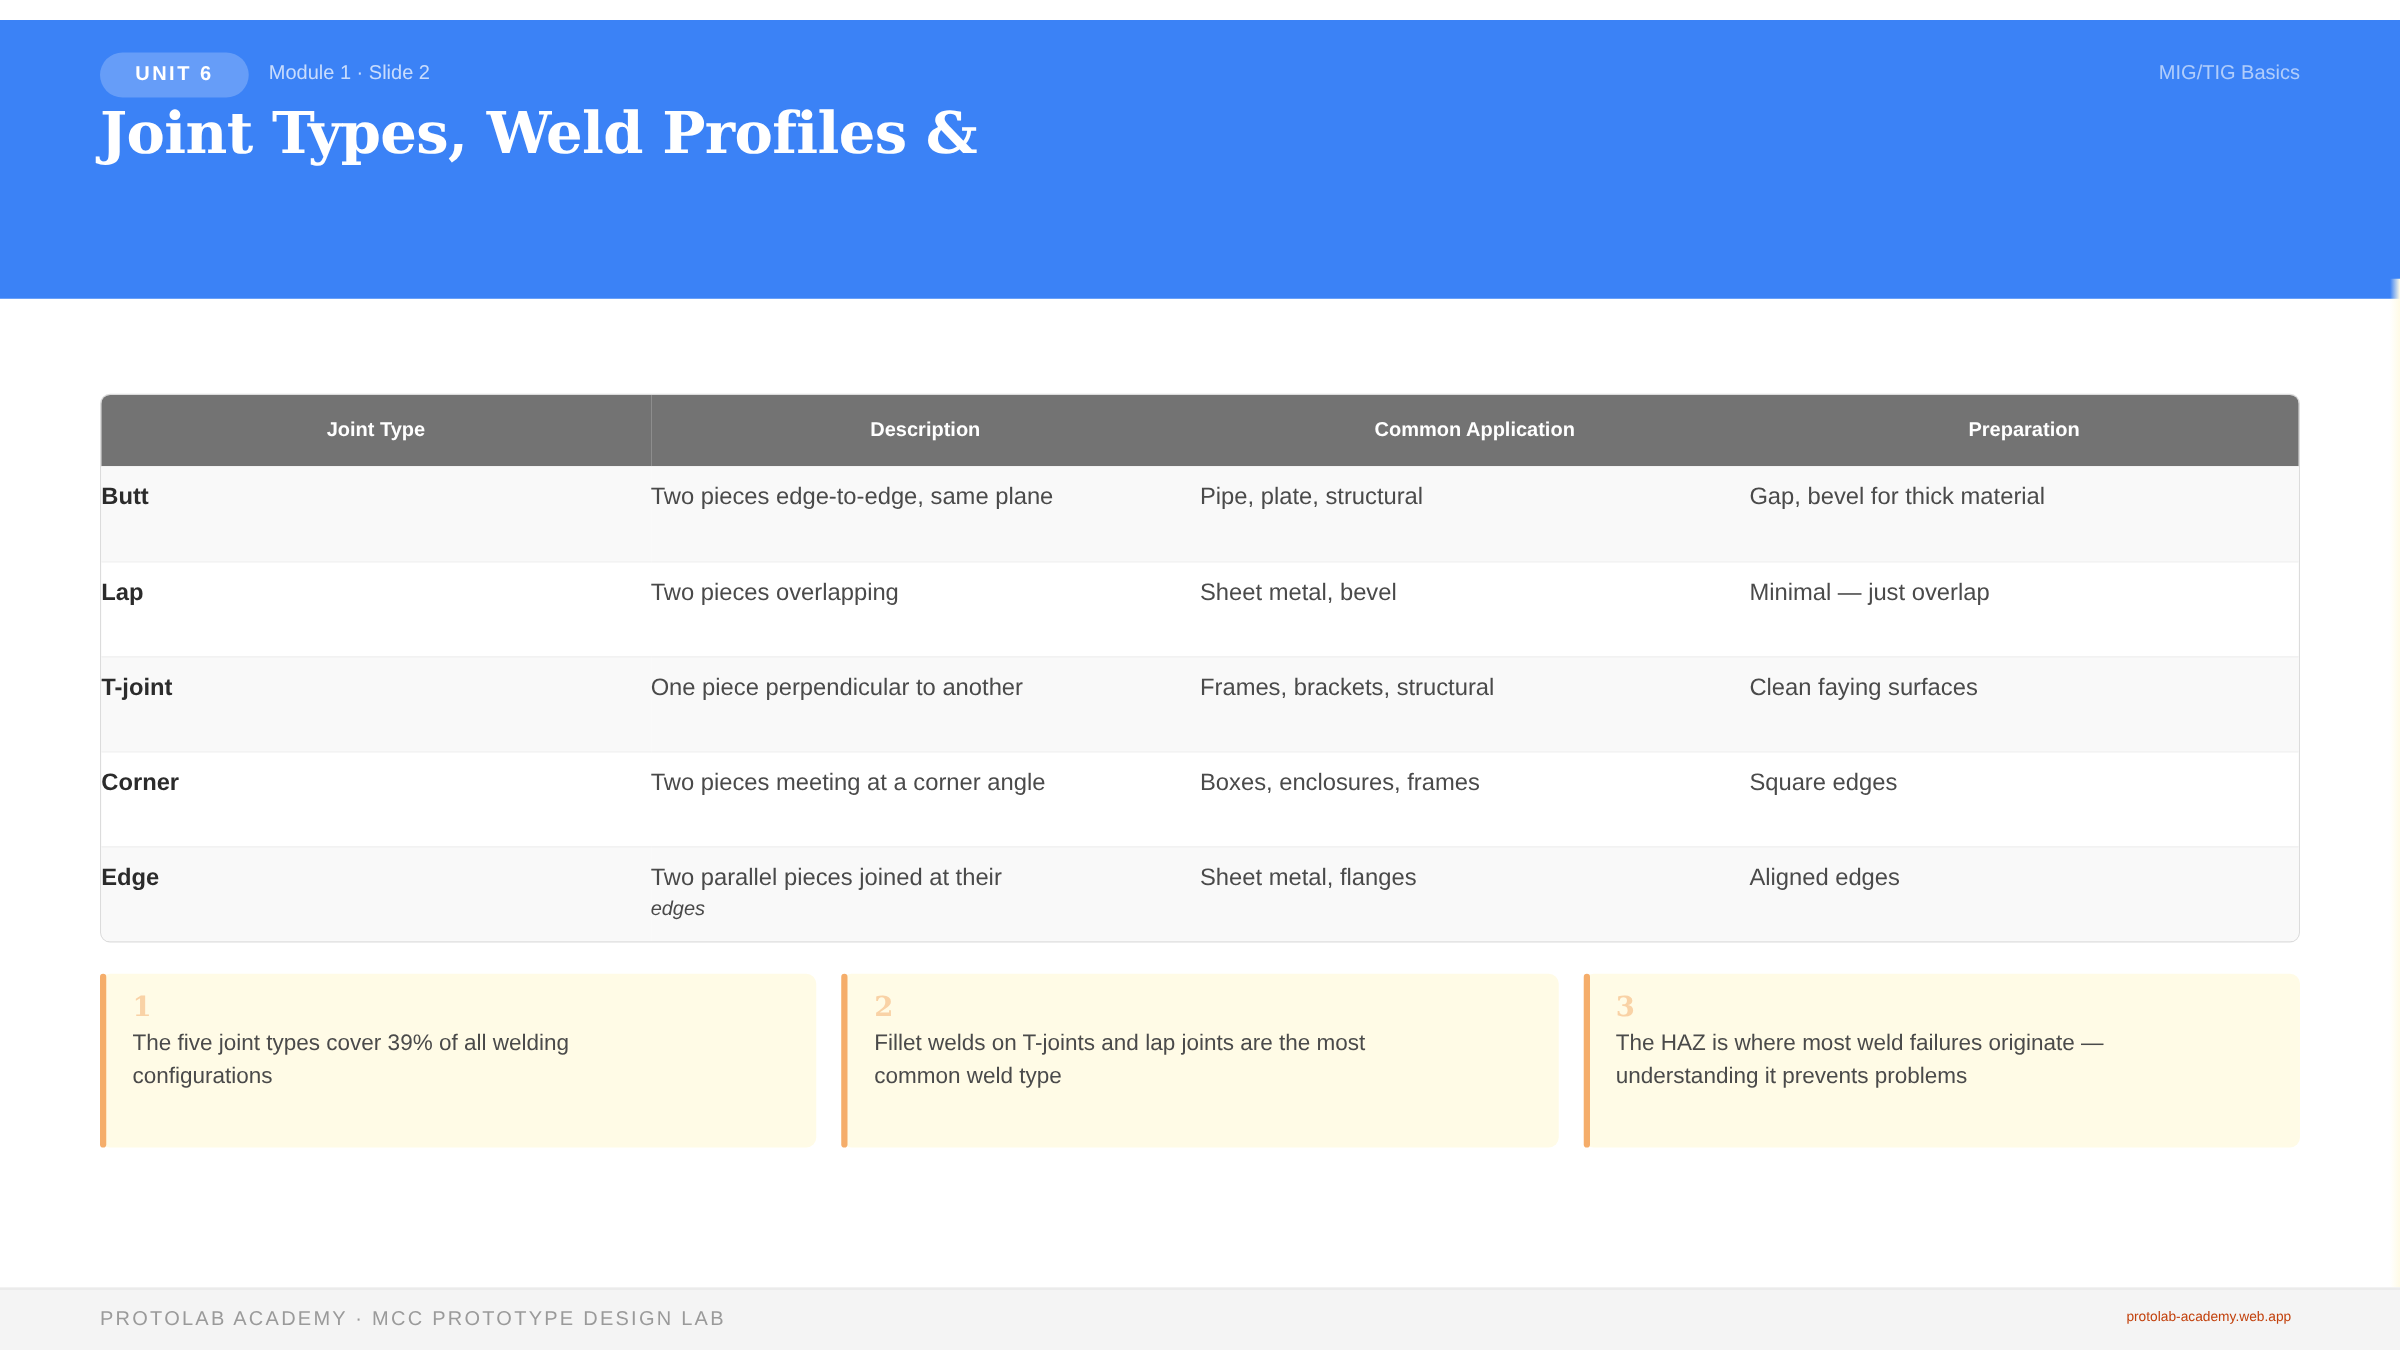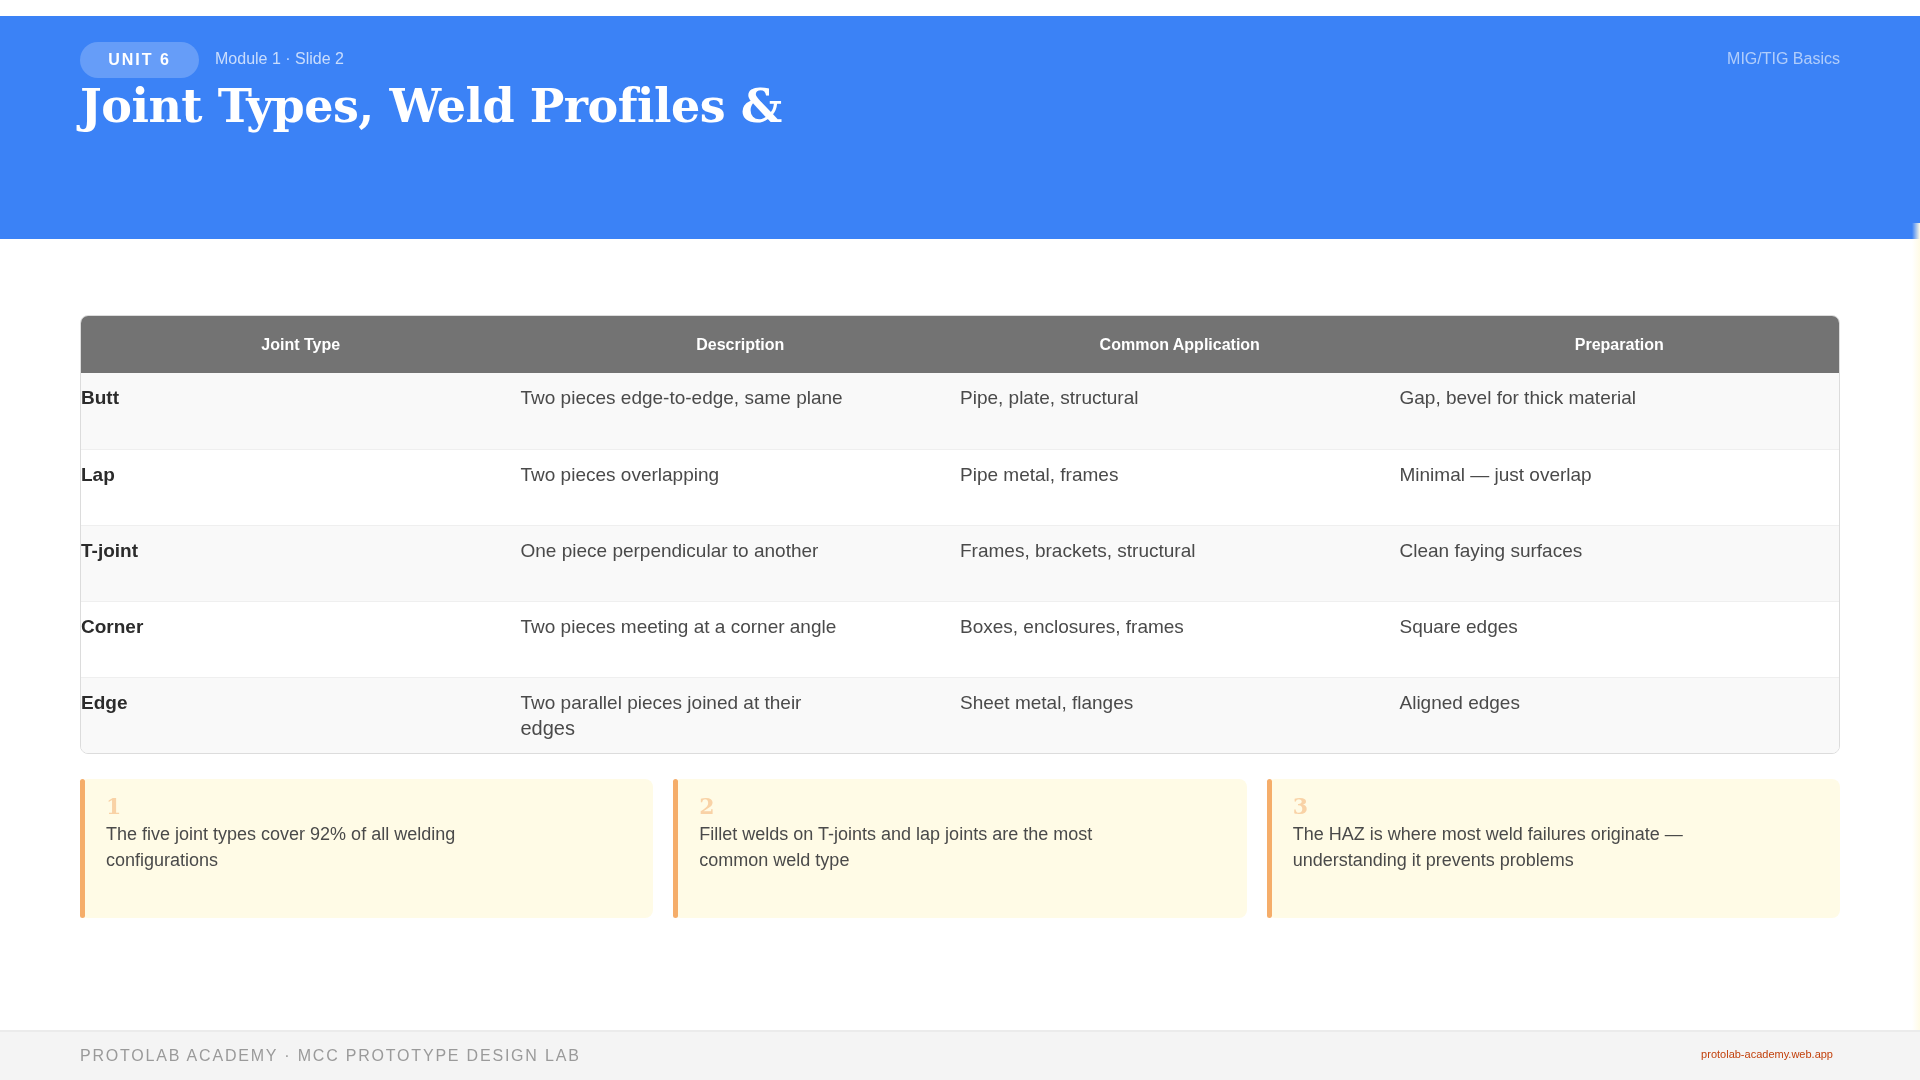--- a/index.html
+++ b/index.html
@@ -46,21 +46,21 @@
     }
     tbody tr { height: 76px; }
     tbody tr:nth-child(odd) { background: #f9f9f9; }
     tbody tr:nth-child(even) { background: #ffffff; }
     tbody tr + tr td { border-top: 1px solid #efefef; }
     tbody td {
       text-align: left; vertical-align: top; padding-top: 13px;
       font-size: 19px; color: #4a4a4a; line-height: 24px;
     }
     tbody td.joint { font-weight: bold; color: #2b2b2b; }
-    .line2 { display: block; font-size: 20px; line-height: 26px; }
+    .line2 { display: block; font-size: 16px; line-height: 26px; font-style: italic; }
 
     .cards {
       position: absolute; left: 80px; top: 779px; width: 1760px; height: 139px;
       display: flex; gap: 20px;
     }
     .card {
       flex: 1; position: relative; background: #fffbe6; border-radius: 8px;
       padding: 14px 20px 0 26px;
     }
     .card-bar {
@@ -114,21 +114,21 @@
     <tbody>
       <tr>
         <td class="joint">Butt</td>
         <td>Two pieces edge-to-edge, same plane</td>
         <td>Pipe, plate, structural</td>
         <td>Gap, bevel for thick material</td>
       </tr>
       <tr>
         <td class="joint">Lap</td>
         <td>Two pieces overlapping</td>
-        <td>Pipe metal, frames</td>
+        <td>Sheet metal, bevel</td>
         <td>Minimal — just overlap</td>
       </tr>
       <tr>
         <td class="joint">T-joint</td>
         <td>One piece perpendicular to another</td>
         <td>Frames, brackets, structural</td>
         <td>Clean faying surfaces</td>
       </tr>
       <tr>
         <td class="joint">Corner</td>
@@ -146,21 +146,21 @@
         <td>Aligned edges</td>
       </tr>
     </tbody>
   </table>
 </div>
 
 <div class="cards">
   <div class="card">
     <div class="card-bar"></div>
     <div class="card-num">1</div>
-    <div class="card-text">The five joint types cover 92% of all welding configurations</div>
+    <div class="card-text">The five joint types cover 39% of all welding configurations</div>
   </div>
   <div class="card">
     <div class="card-bar"></div>
     <div class="card-num">2</div>
     <div class="card-text">Fillet welds on T-joints and lap joints are the most common weld type</div>
   </div>
   <div class="card">
     <div class="card-bar"></div>
     <div class="card-num">3</div>
     <div class="card-text">The HAZ is where most weld failures originate — understanding it prevents problems</div>

